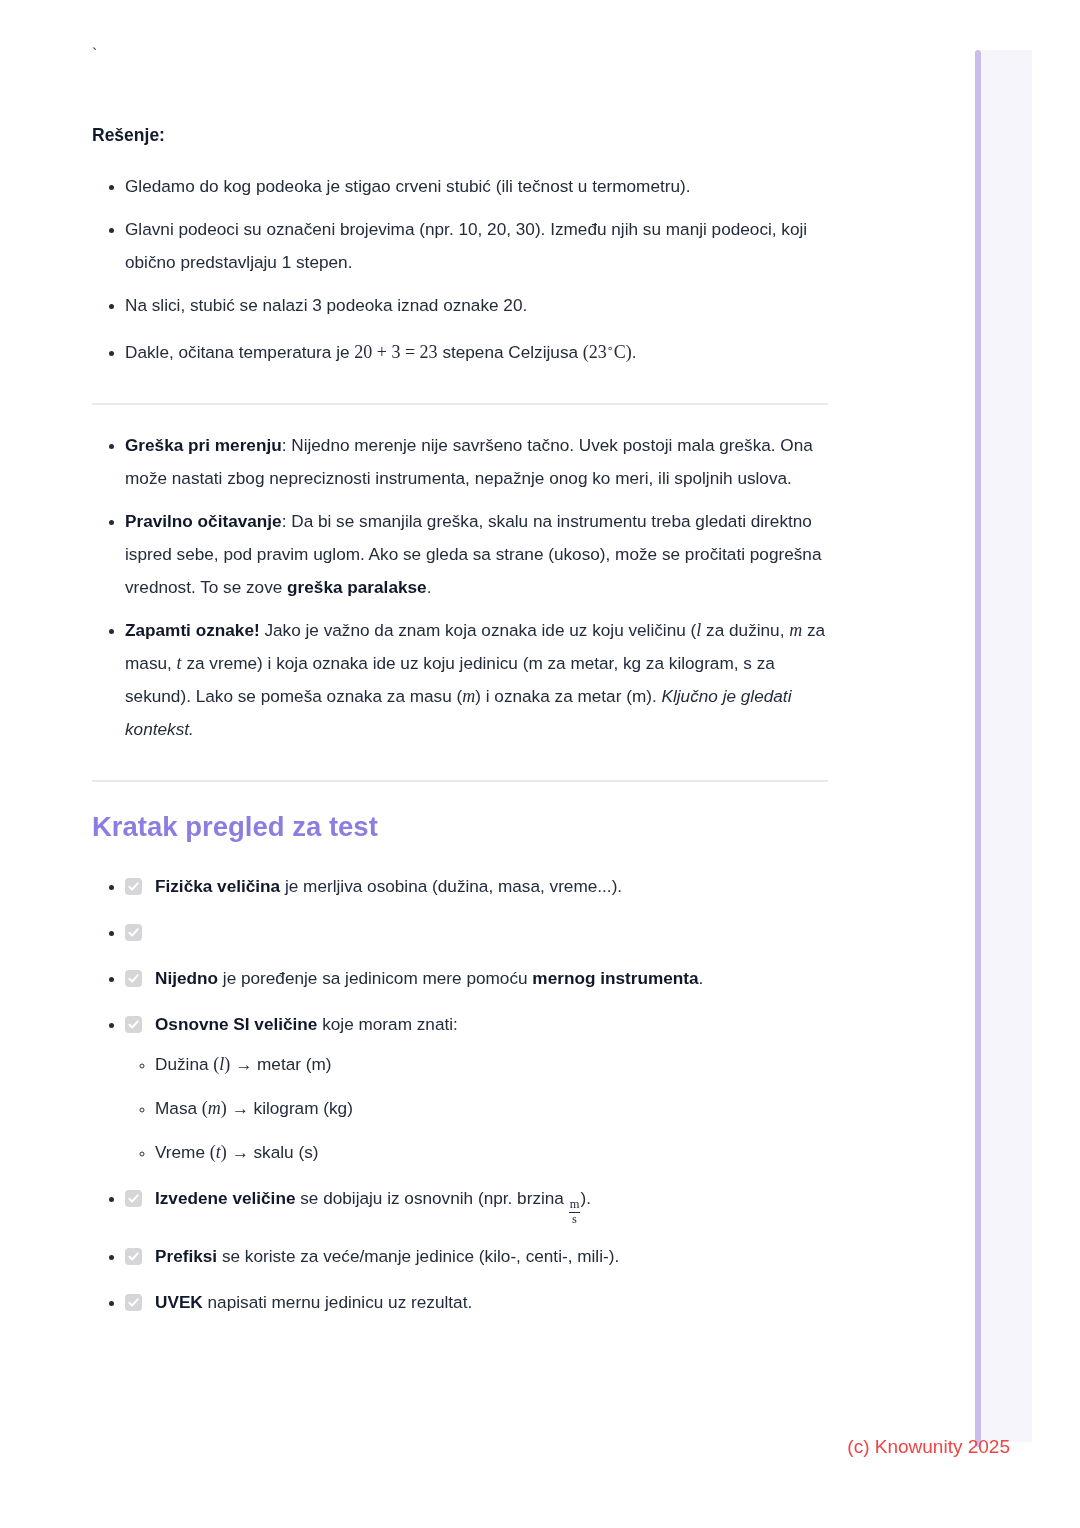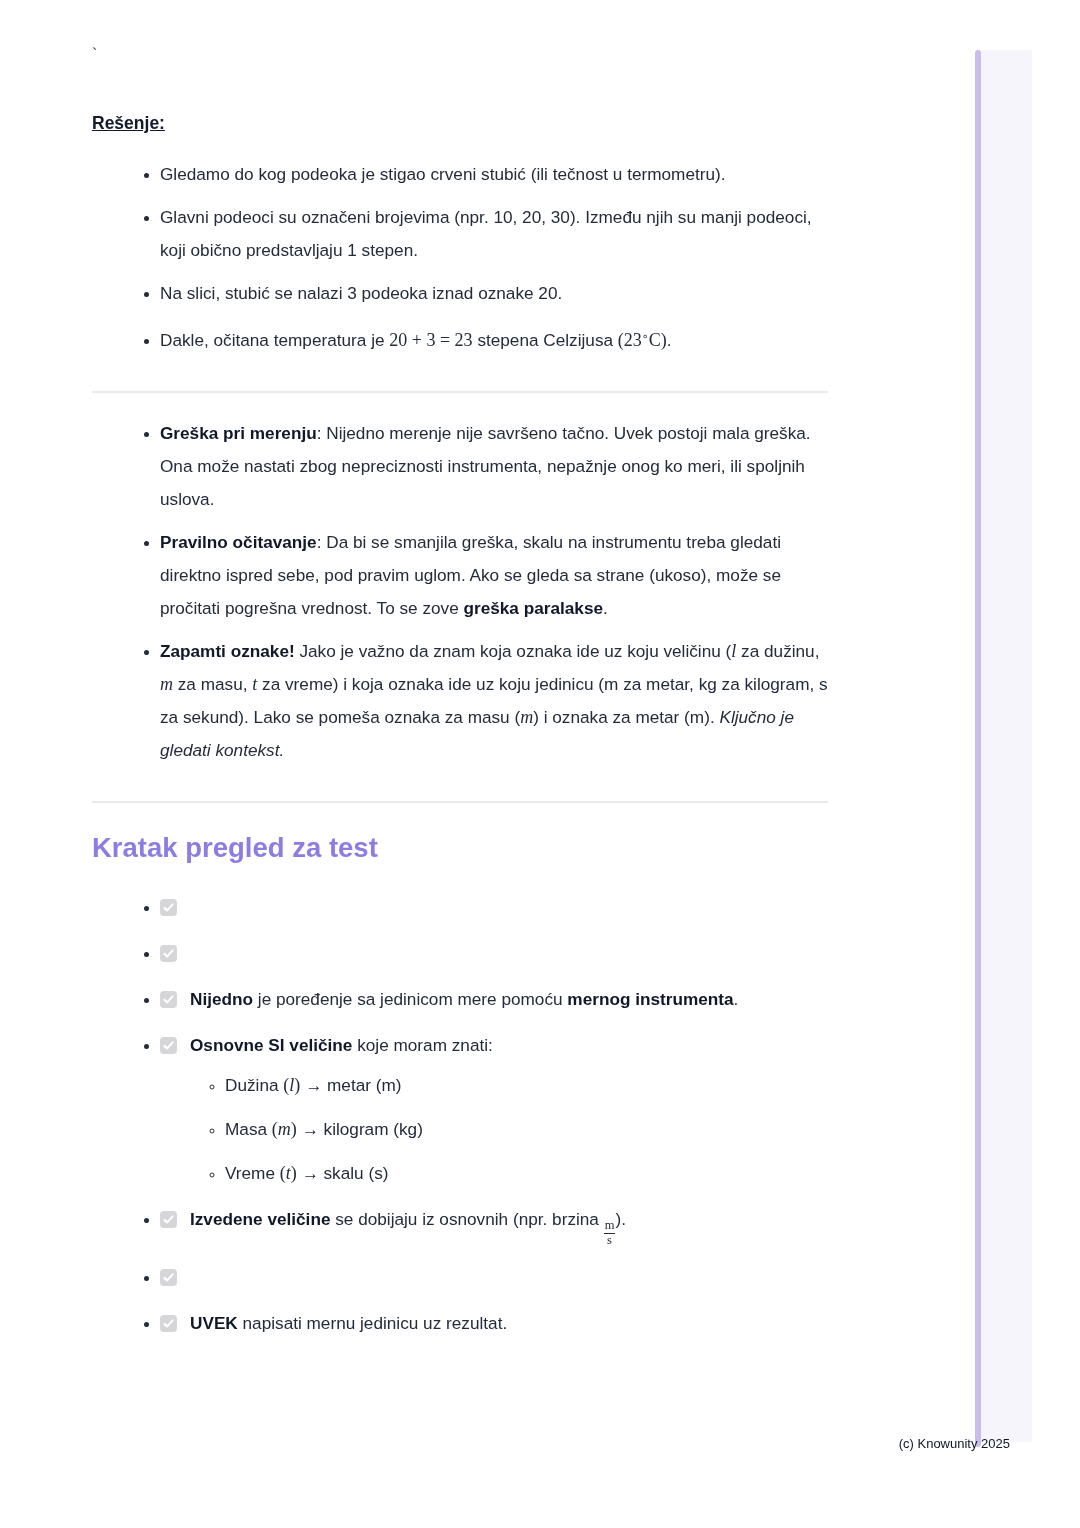--- a/index.html
+++ b/index.html
@@ -2,24 +2,24 @@
 <html><head>
 <meta charset="utf-8">
 <style>
   html,body{margin:0;padding:0;}
   body{
     width:1080px;height:1528px;position:relative;background:#ffffff;
     font-family:"Liberation Sans",sans-serif;color:#242b3a;overflow:hidden;
   }
   .content{position:absolute;left:92px;top:0;width:736px;}
   .backtick{margin-top:46px;height:24px;font-size:16px;color:#39404e;}
-  h3.sol-heading{margin:42px 0 0;font-size:17.5px;line-height:22px;font-weight:700;color:#121a2b;text-decoration:underline;}
+  h3.sol-heading{margin:54px 0 0;font-size:17.5px;line-height:22px;font-weight:700;color:#121a2b;}
   ul{margin:0;padding:0 0 0 33px;list-style:disc;}
   ul.bullets{margin-top:24px;}
-  li{font-size:17.2px;line-height:33px;color:#242b3a;margin-left:35px;}
+  li{font-size:17.2px;line-height:33px;color:#242b3a;}
   ul.bullets > li + li{margin-top:10px;}
   li::marker{color:#242b3a;font-size:15px;}
   hr.divider{border:none;border-top:2px solid #e9e9eb;margin:34px 0 0;}
   h2.purple{margin:26px 0 0;font-size:27.5px;line-height:37px;font-weight:700;color:#8b7de1;}
   ul.checks{margin-top:25px;}
   ul.checks > li + li{margin-top:13px;}
   .checkbox{
     display:inline-block;width:17px;height:17px;border-radius:4px;background:#d6d6d9;
     vertical-align:-3px;margin-right:13px;
   }
@@ -35,21 +35,21 @@
   .msup{font-family:"Liberation Serif",serif;font-size:11px;vertical-align:6px;}
   .frac{
     display:inline-flex;flex-direction:column;align-items:center;
     font-family:"Liberation Serif",serif;font-size:12.5px;line-height:1.1;
     vertical-align:-4px;
   }
   .frac .num{border-bottom:1px solid #242b3a;padding:0 1px;}
   
   .side-panel{position:absolute;left:981px;top:50px;width:51px;height:1392px;background:#f6f5fb;}
   .side-accent{position:absolute;left:975px;top:50px;width:6px;height:1397px;background:#cabdec;border-radius:3px;}
-  .footer{position:absolute;top:1436px;right:70px;font-size:13px;color:#0f172a;z-index:5;}
+  .footer{position:absolute;top:1436px;right:70px;font-size:19px;color:#ef4444;z-index:5;}
 </style>
 </head>
 <body>
 
 <div class="content">
 
   <div class="backtick">`</div>
 
   <h3 class="sol-heading">Rešenje:</h3>
 
@@ -70,21 +70,21 @@
   </ul>
 
   <hr class="divider">
 
   <h2 class="purple">Kratak pregled za test</h2>
 
   <ul class="bullets checks">
     <li>
       <span class="checkbox"><svg viewBox="0 0 17 17">
             <path d="M4.4 8.8l2.7 2.7 5.6-6.2" stroke="#ffffff" stroke-width="2" fill="none" stroke-linecap="round" stroke-linejoin="round"></path>
-          </svg></span>
+          </svg></span><span><span class="b">Fizička veličina</span><span> je merljiva osobina (dužina, masa, vreme...).</span></span>
     </li>
     <li>
       <span class="checkbox"><svg viewBox="0 0 17 17">
             <path d="M4.4 8.8l2.7 2.7 5.6-6.2" stroke="#ffffff" stroke-width="2" fill="none" stroke-linecap="round" stroke-linejoin="round"></path>
           </svg></span>
     </li>
     <li>
       <span class="checkbox"><svg viewBox="0 0 17 17">
             <path d="M4.4 8.8l2.7 2.7 5.6-6.2" stroke="#ffffff" stroke-width="2" fill="none" stroke-linecap="round" stroke-linejoin="round"></path>
           </svg></span><span><span class="b">Nijedno</span><span> je poređenje sa jedinicom mere pomoću </span><span class="b">mernog instrumenta</span><span>.</span></span>
@@ -103,21 +103,21 @@
       <span class="checkbox"><svg viewBox="0 0 17 17">
             <path d="M4.4 8.8l2.7 2.7 5.6-6.2" stroke="#ffffff" stroke-width="2" fill="none" stroke-linecap="round" stroke-linejoin="round"></path>
           </svg></span><span><span class="b">Izvedene veličine</span><span> se dobijaju iz osnovnih (npr. brzina </span><span class="frac">
             <span class="num">m</span>
             <span class="den">s</span>
           </span><span>).</span></span>
     </li>
     <li>
       <span class="checkbox"><svg viewBox="0 0 17 17">
             <path d="M4.4 8.8l2.7 2.7 5.6-6.2" stroke="#ffffff" stroke-width="2" fill="none" stroke-linecap="round" stroke-linejoin="round"></path>
-          </svg></span>
+          </svg></span><span><span class="b">Prefiksi</span><span> se koriste za veće/manje jedinice (kilo-, centi-, mili-).</span></span>
     </li>
     <li>
       <span class="checkbox"><svg viewBox="0 0 17 17">
             <path d="M4.4 8.8l2.7 2.7 5.6-6.2" stroke="#ffffff" stroke-width="2" fill="none" stroke-linecap="round" stroke-linejoin="round"></path>
           </svg></span><span><span class="b">UVEK</span><span> napisati mernu jedinicu uz rezultat.</span></span>
     </li>
   </ul>
 
 </div>
 

